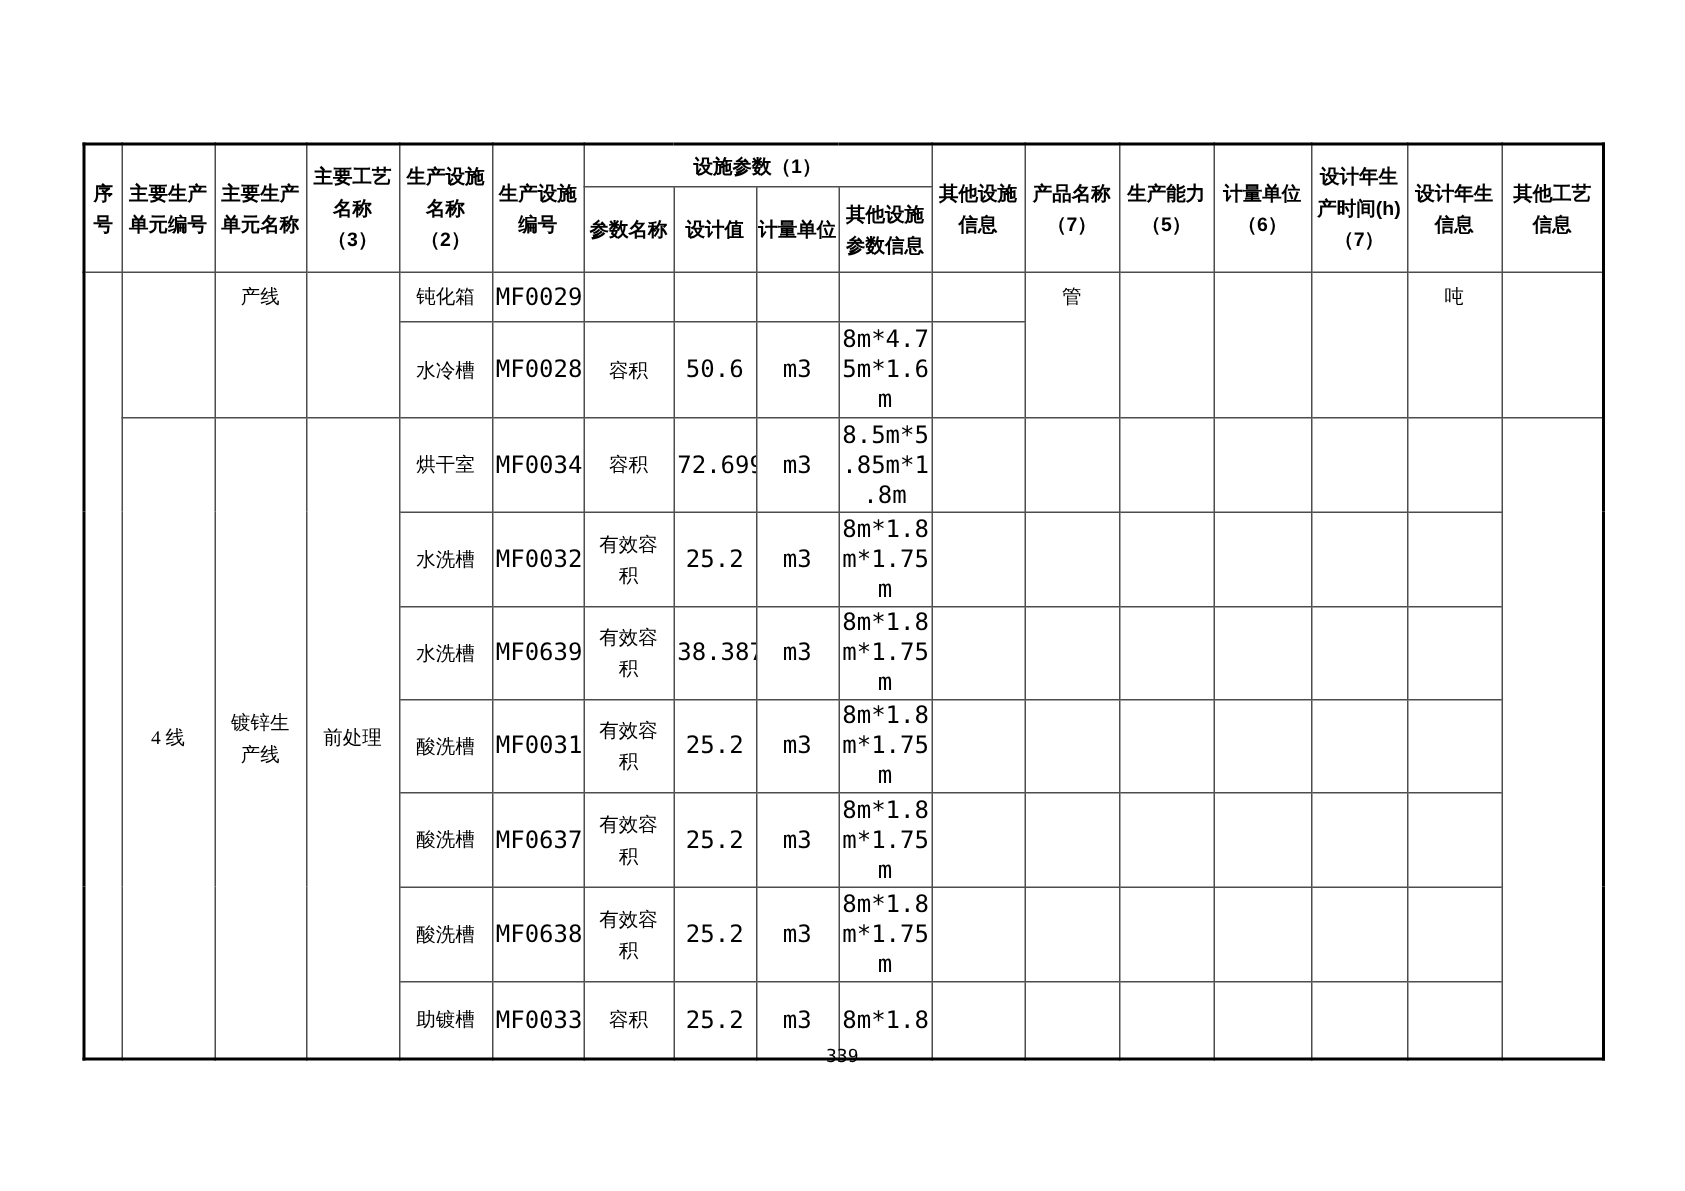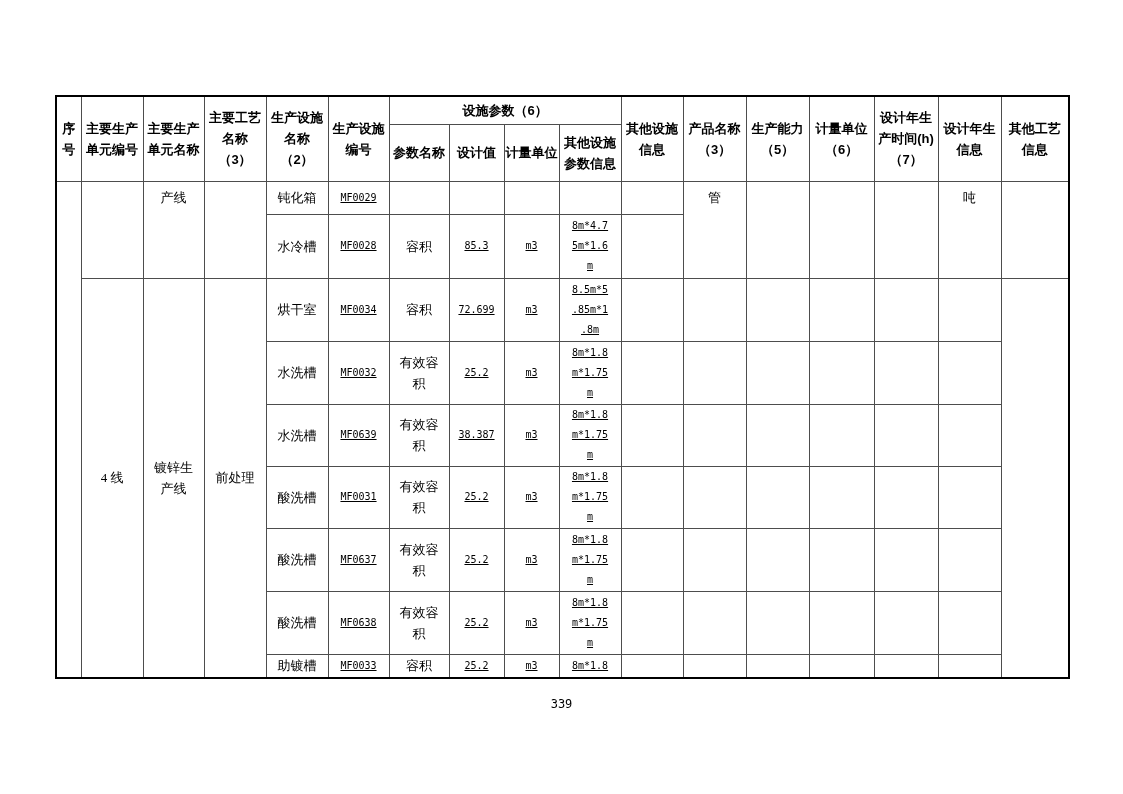--- a/index.html
+++ b/index.html
@@ -6,21 +6,21 @@
   .page{position:relative;width:1123px;height:794px;background:#ffffff;overflow:hidden;
         font-family:"Liberation Serif",serif;color:#000;}
   table.main{position:absolute;left:55px;top:95px;width:1013px;
         table-layout:fixed;border-collapse:collapse;
         border:2px solid #000;}
   td,th{border:1px solid #4d4d4d;text-align:center;vertical-align:middle;
         white-space:pre-line;overflow:hidden;padding:0 2px;color:#000;}
   th{font-family:"Liberation Sans",sans-serif;font-weight:bold;
      font-size:13px;line-height:21px;padding:0 1px;}
   td{font-family:"Liberation Serif",serif;font-size:13px;line-height:21px;}
-  td.lat{font-family:"DejaVu Sans Mono",monospace;font-size:10px;line-height:20px;text-decoration:underline;}
+  td.lat{font-family:"DejaVu Sans Mono",monospace;font-size:16px;line-height:20px;}
   td.vtop{vertical-align:top;padding-top:5px;}
   .pagenum{position:absolute;left:0;right:0;top:697px;text-align:center;
         font-family:"DejaVu Sans Mono",monospace;font-size:12px;color:#000;}
 </style>
 </head>
 <body>
 
 <div class="page">
 
   <table class="main">
@@ -51,25 +51,25 @@
       <th rowspan="2">主要生产
 单元编号</th>
       <th rowspan="2">主要生产
 单元名称</th>
       <th rowspan="2">主要工艺
 名称（3）</th>
       <th rowspan="2">生产设施
 名称（2）</th>
       <th rowspan="2">生产设施
 编号</th>
-      <th colspan="4">设施参数（6）</th>
+      <th colspan="4">设施参数（1）</th>
       <th rowspan="2">其他设施
 信息</th>
       <th rowspan="2">产品名称
-（3）</th>
+（7）</th>
       <th rowspan="2">生产能力
 （5）</th>
       <th rowspan="2">计量单位
 （6）</th>
       <th rowspan="2">设计年生
 产时间(h)
 （7）</th>
       <th rowspan="2">设计年生
 信息</th>
       <th rowspan="2">其他工艺
@@ -101,21 +101,21 @@
       <td rowspan="2"></td>
       <td rowspan="2"></td>
       <td rowspan="2" class="vtop">吨</td>
       <td rowspan="2"></td>
     </tr>
 
     <tr style="height:64px">
       <td>水冷槽</td>
       <td class="lat">MF0028</td>
       <td>容积</td>
-      <td class="lat">85.3</td>
+      <td class="lat">50.6</td>
       <td class="lat">m3</td>
       <td class="lat">8m*4.7
 5m*1.6
 m</td>
       <td></td>
     </tr>
 
     <tr style="height:63px">
       <td rowspan="7">4 线</td>
       <td rowspan="7">镀锌生
@@ -221,21 +221,21 @@
 m*1.75
 m</td>
       <td></td>
       <td></td>
       <td></td>
       <td></td>
       <td></td>
       <td></td>
     </tr>
 
-    <tr style="height:24px">
+    <tr style="height:52px">
       <td>助镀槽</td>
       <td class="lat">MF0033</td>
       <td>容积</td>
       <td class="lat">25.2</td>
       <td class="lat">m3</td>
       <td class="lat">8m*1.8</td>
       <td></td>
       <td></td>
       <td></td>
       <td></td>

